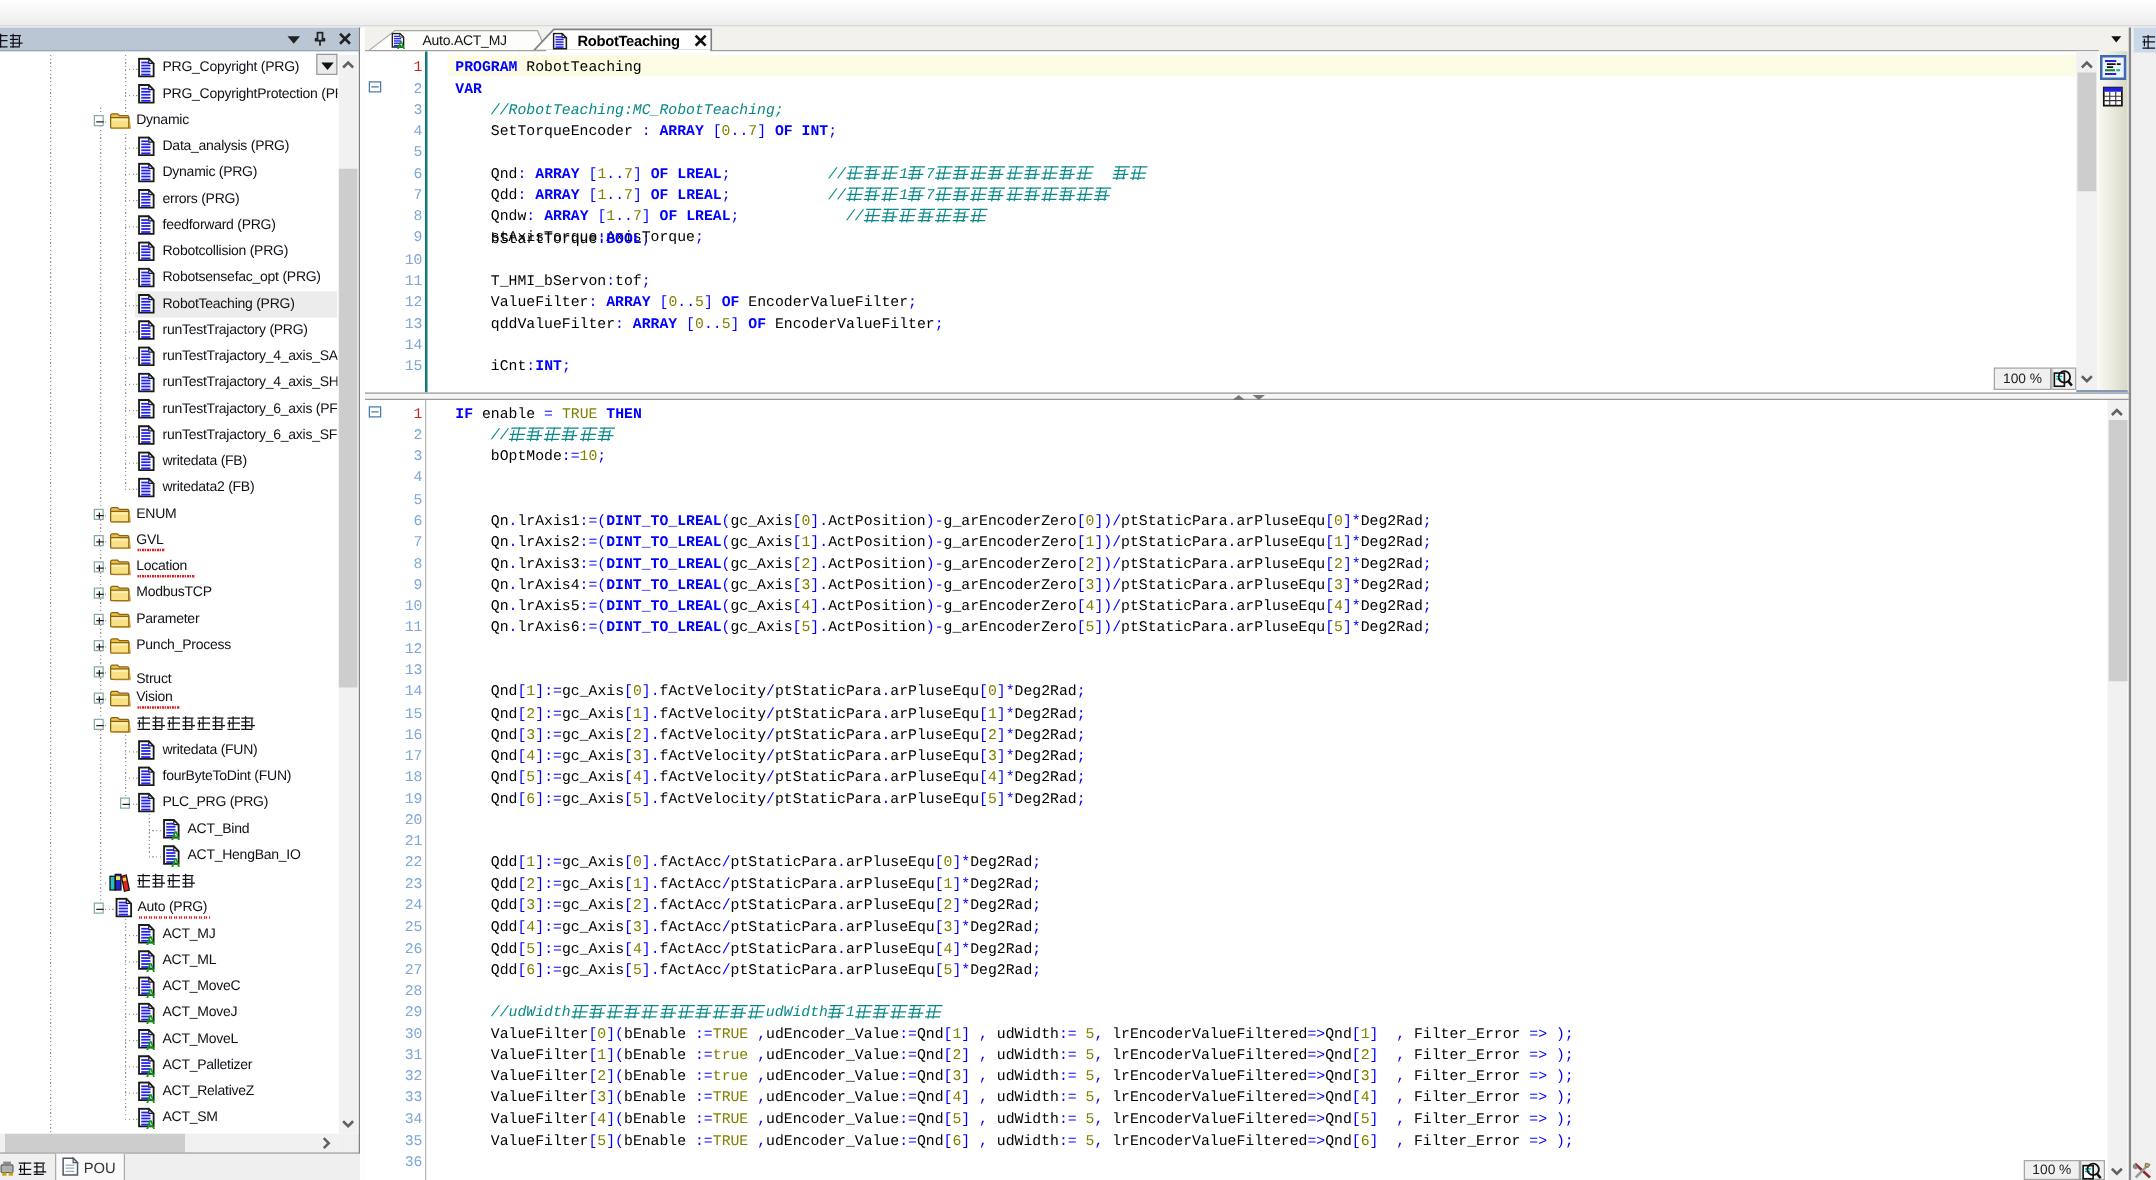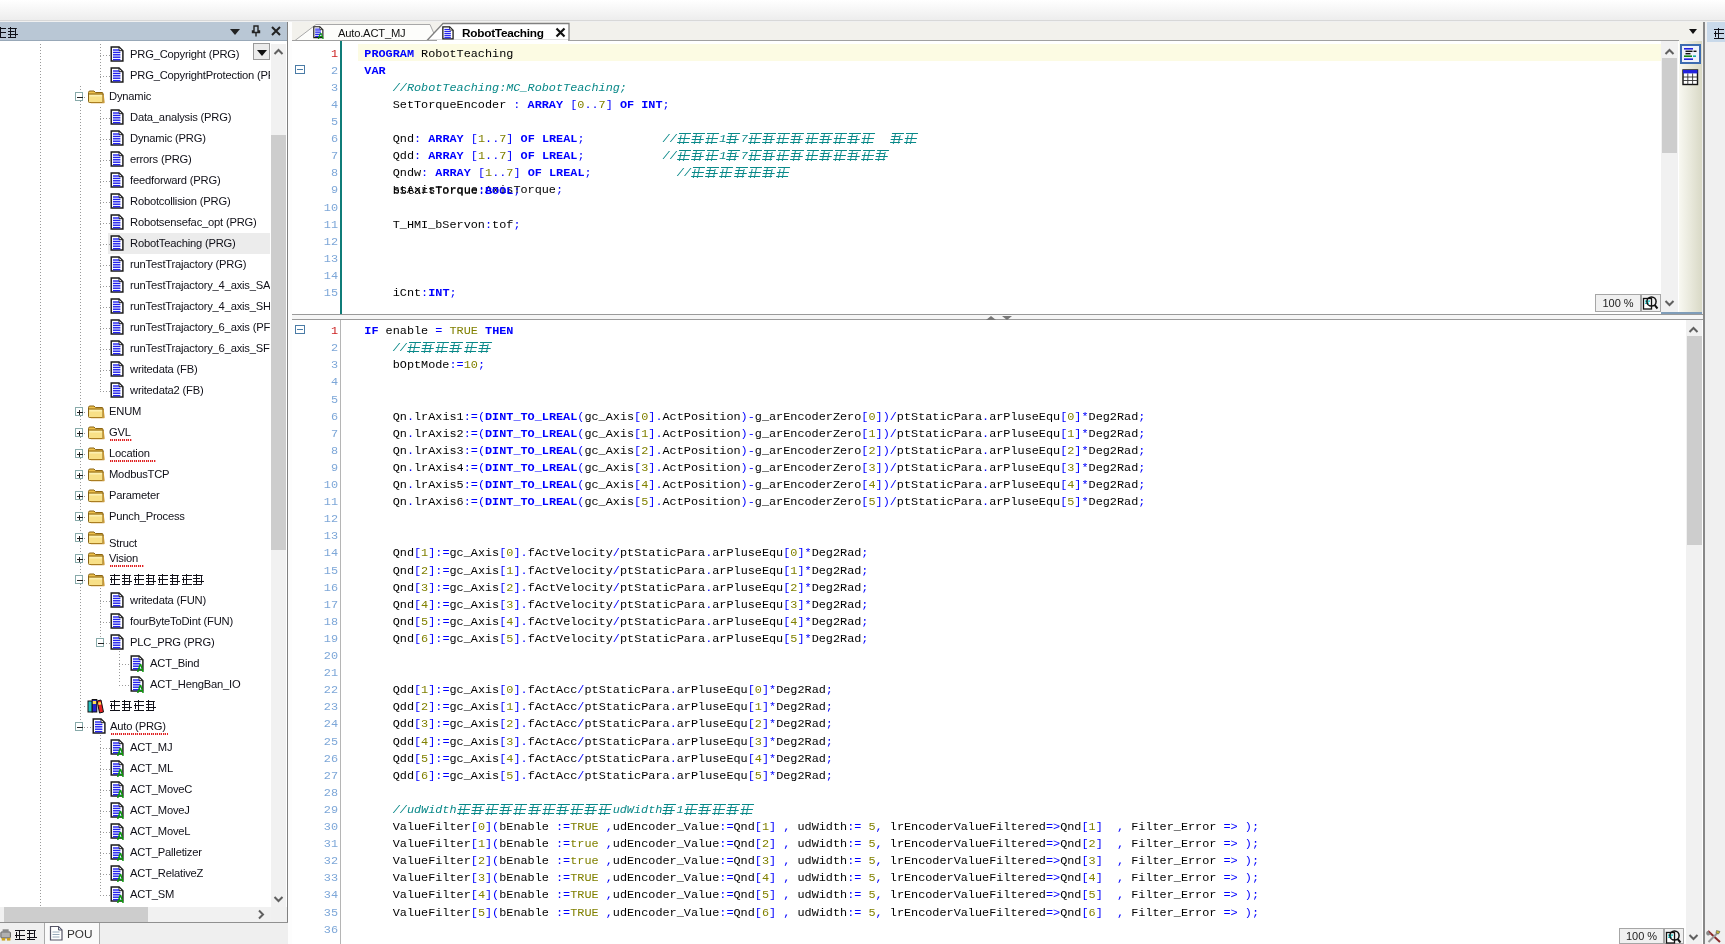--- a/index.html
+++ b/index.html
@@ -692,20 +692,22 @@
       <div class="cl" style="top:44.60px">   <span class="k">PROGRAM</span> RobotTeaching</div>
       <div class="cl" style="top:61.70px">   <span class="k">VAR</span></div>
       <div class="cl" style="top:78.80px">       <span class="c">//RobotTeaching:MC_RobotTeaching;</span></div>
       <div class="cl" style="top:95.90px">       SetTorqueEncoder <span class="o">:</span> <span class="k">ARRAY</span> <span class="o">[</span><span class="n">0</span><span class="o">..</span><span class="n">7</span><span class="o">]</span> <span class="k">OF</span> <span class="k">INT</span><span class="o">;</span></div>
       <div class="cl" style="top:130.10px">       Qnd<span class="o">:</span> <span class="k">ARRAY</span> <span class="o">[</span><span class="n">1</span><span class="o">..</span><span class="n">7</span><span class="o">]</span> <span class="k">OF</span> <span class="k">LREAL</span><span class="o">;</span>           <span class="c">//<i class="kc"></i><i class="kc"></i><i class="kc"></i>1<i class="kc"></i>7<i class="kc"></i><i class="kc"></i><i class="kc"></i><i class="kc"></i><i class="kc"></i><i class="kc"></i><i class="kc"></i><i class="kc"></i><i class="kc"></i>  <i class="kc"></i><i class="kc"></i></span></div>
       <div class="cl" style="top:147.20px">       Qdd<span class="o">:</span> <span class="k">ARRAY</span> <span class="o">[</span><span class="n">1</span><span class="o">..</span><span class="n">7</span><span class="o">]</span> <span class="k">OF</span> <span class="k">LREAL</span><span class="o">;</span>           <span class="c">//<i class="kc"></i><i class="kc"></i><i class="kc"></i>1<i class="kc"></i>7<i class="kc"></i><i class="kc"></i><i class="kc"></i><i class="kc"></i><i class="kc"></i><i class="kc"></i><i class="kc"></i><i class="kc"></i><i class="kc"></i><i class="kc"></i></span></div>
       <div class="cl" style="top:164.30px">       Qndw<span class="o">:</span> <span class="k">ARRAY</span> <span class="o">[</span><span class="n">1</span><span class="o">..</span><span class="n">7</span><span class="o">]</span> <span class="k">OF</span> <span class="k">LREAL</span><span class="o">;</span>            <span class="c">//<i class="kc"></i><i class="kc"></i><i class="kc"></i><i class="kc"></i><i class="kc"></i><i class="kc"></i><i class="kc"></i></span></div>
       <div class="cl" style="top:181.40px">       stAxisTorque<span class="o">:</span>AxisTorque<span class="o">;</span></div>
       <div class="cl" style="top:182px">       bStartTorque<span class="o">:</span><span class="k">BOOL</span><span class="o">;</span></div>
       <div class="cl" style="top:215.60px">       T_HMI_bServon<span class="o">:</span>tof<span class="o">;</span></div>
+      <div class="cl" style="top:232.70px">       ValueFilter<span class="o">:</span> <span class="k">ARRAY</span> <span class="o">[</span><span class="n">0</span><span class="o">..</span><span class="n">5</span><span class="o">]</span> <span class="k">OF</span> EncoderValueFilter<span class="o">;</span></div>
+      <div class="cl" style="top:249.80px">       qddValueFilter<span class="o">:</span> <span class="k">ARRAY</span> <span class="o">[</span><span class="n">0</span><span class="o">..</span><span class="n">5</span><span class="o">]</span> <span class="k">OF</span> EncoderValueFilter<span class="o">;</span></div>
       <div class="cl" style="top:284.00px">       iCnt<span class="o">:</span><span class="k">INT</span><span class="o">;</span></div>
     </div>
   </div>
 <span class="ab" style="left:437px;top:39.8px;width:131px;height:2px;background:#ffffff"></span>
 <div class="ab" style="left:1661px;top:41px;width:17px;height:271px;background:#f1f1f1">
     <svg class="ab" style="left:3px;top:6px" width="11" height="10" viewBox="0 0 11 10">
       <path d="M1.5 7 L5.5 3 L9.5 7" fill="none" stroke="#606060" stroke-width="2"></path>
     </svg>
     <span class="ab" style="left:1px;top:17px;width:15px;height:95px;background:#cdcdcd"></span>
     <svg class="ab" style="left:3px;top:257px" width="11" height="10" viewBox="0 0 11 10">

